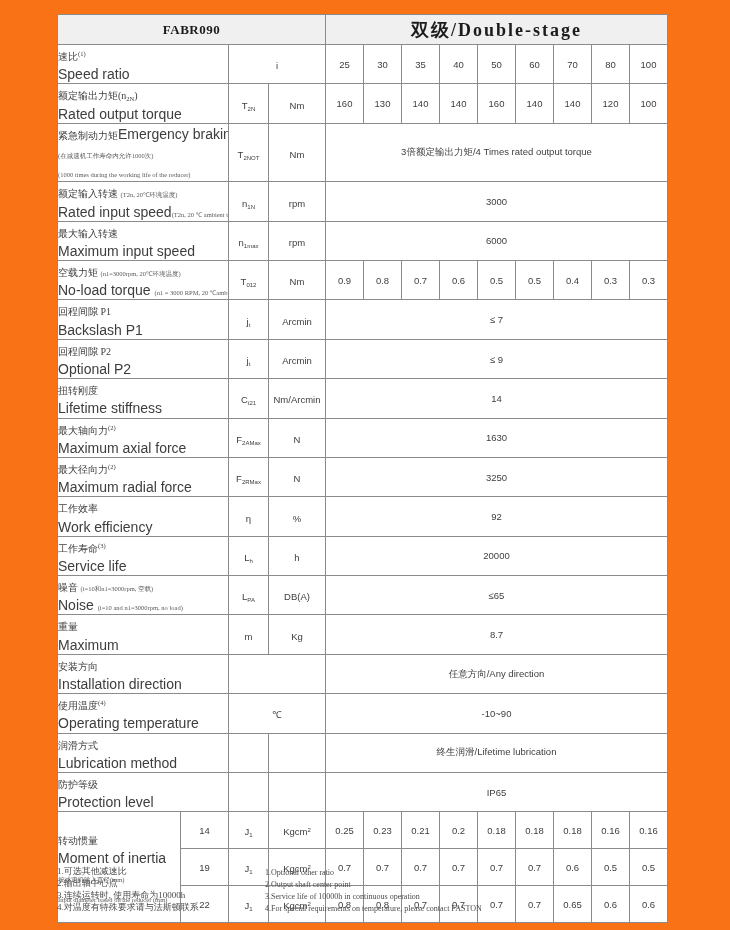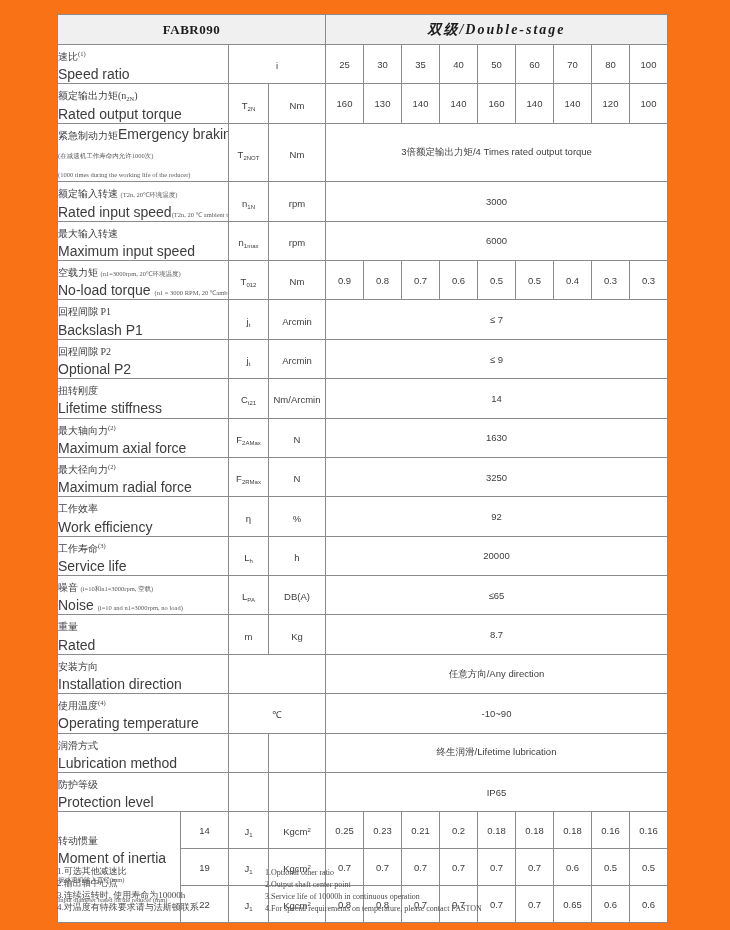--- a/index.html
+++ b/index.html
@@ -5,21 +5,21 @@
   html,body{margin:0;padding:0;background:#fff;}
   .page{position:relative;width:730px;height:930px;background:#f97316;overflow:hidden;}
 
   table.spec{position:absolute;left:57px;top:14px;width:611px;border-collapse:collapse;table-layout:fixed;}
   .spec th,.spec td{border:1px solid #8b8b8b;padding:0;overflow:hidden;}
   .spec thead tr{height:30px;}
   .spec tbody tr{height:37px;}
 
   .h-model,.h-stage{background:#f0f0f0;font-family:"Liberation Serif",serif;font-weight:bold;color:#1c1c1c;text-align:center;vertical-align:middle;}
   .h-model{font-size:13px;letter-spacing:.5px;}
-  .h-stage{font-size:14px;letter-spacing:2px;font-style:italic;}
+  .h-stage{font-size:18px;letter-spacing:2px;}
 
   .c-label{padding:2px 3px 2px 7px;vertical-align:middle;text-align:left;background:#fff;}
   .lbl-line{line-height:1.2;white-space:nowrap;}
   .seg-zh{font-size:10px;color:#3d3d3d;font-family:"Liberation Serif",serif;}
   .seg-en{font-size:14px;color:#3d3d3d;font-family:Liberation Sans, sans-serif;}
   .seg-sup{font-size:6.5px;color:#3d3d3d;vertical-align:4px;font-family:"Liberation Serif",serif;}
   .seg-zhsub{font-size:6.5px;color:#3d3d3d;vertical-align:-2px;font-family:"Liberation Serif",serif;}
   .seg-note{font-size:6.5px;color:#5a5a5a;font-family:"Liberation Serif",serif;}
 
   .c-sym,.c-unit,.c-val,.c-merged,.c-dia{text-align:center;vertical-align:middle;color:#3d3d3d;font-family:"Liberation Sans",sans-serif;background:#fff;}
@@ -208,21 +208,21 @@
             <div class="lbl-line"><span class="seg-zh">噪音 </span><span class="seg-note">(i=10和n1=3000rpm, 空载)</span></div>
             <div class="lbl-line"><span class="seg-en">Noise </span><span class="seg-note">(i=10 and n1=3000rpm, no load)</span></div>
           </td>
           <td class="c-sym"><span class="seg-m">L</span><span class="seg-sub">PA</span></td>
           <td class="c-unit"><span class="seg-m">DB(A)</span></td>
           <td class="c-merged" colspan="9">≤65</td>
         </tr>
         <tr>
           <td class="c-label" colspan="2">
             <div class="lbl-line"><span class="seg-zh">重量</span></div>
-            <div class="lbl-line"><span class="seg-en">Rated</span></div>
+            <div class="lbl-line"><span class="seg-en">Maximum</span></div>
           </td>
           <td class="c-sym"><span class="seg-m">m</span></td>
           <td class="c-unit"><span class="seg-m">Kg</span></td>
           <td class="c-merged" colspan="9">8.7</td>
         </tr>
         <tr>
           <td class="c-label" colspan="2">
             <div class="lbl-line"><span class="seg-zh">安装方向</span></div>
             <div class="lbl-line"><span class="seg-en">Installation direction</span></div>
           </td>

